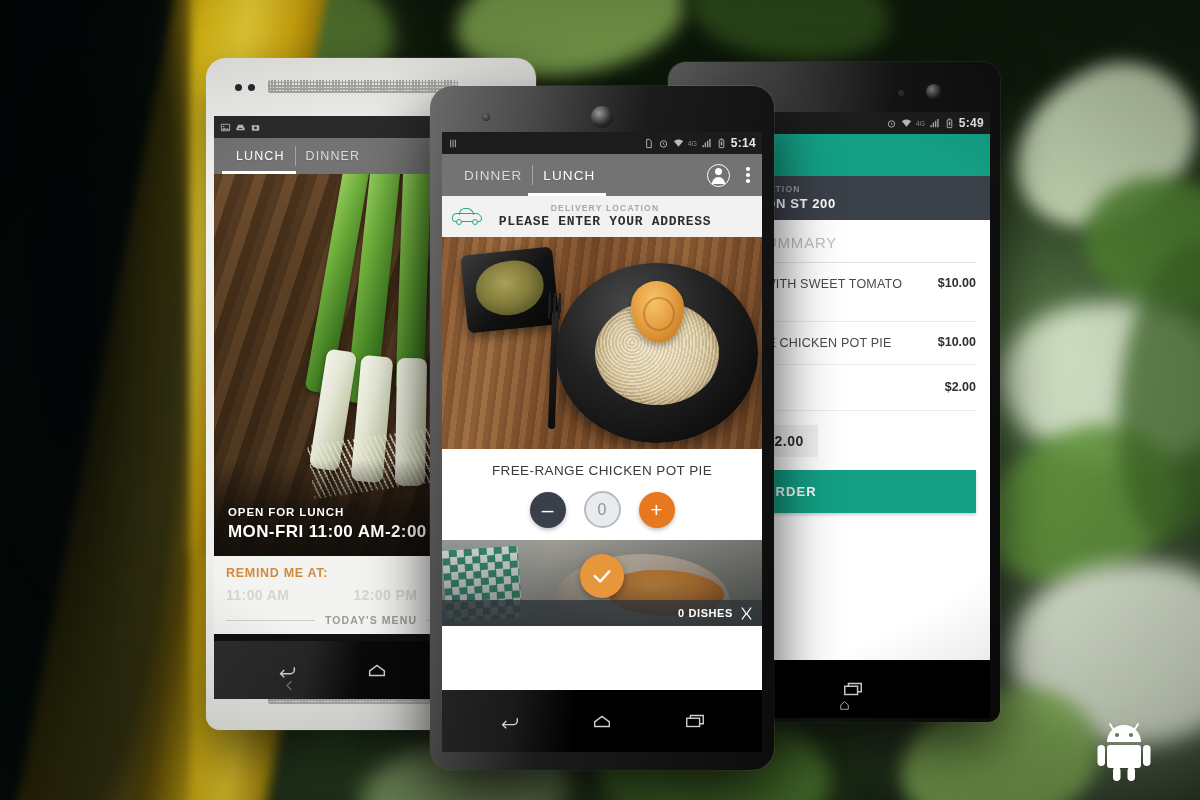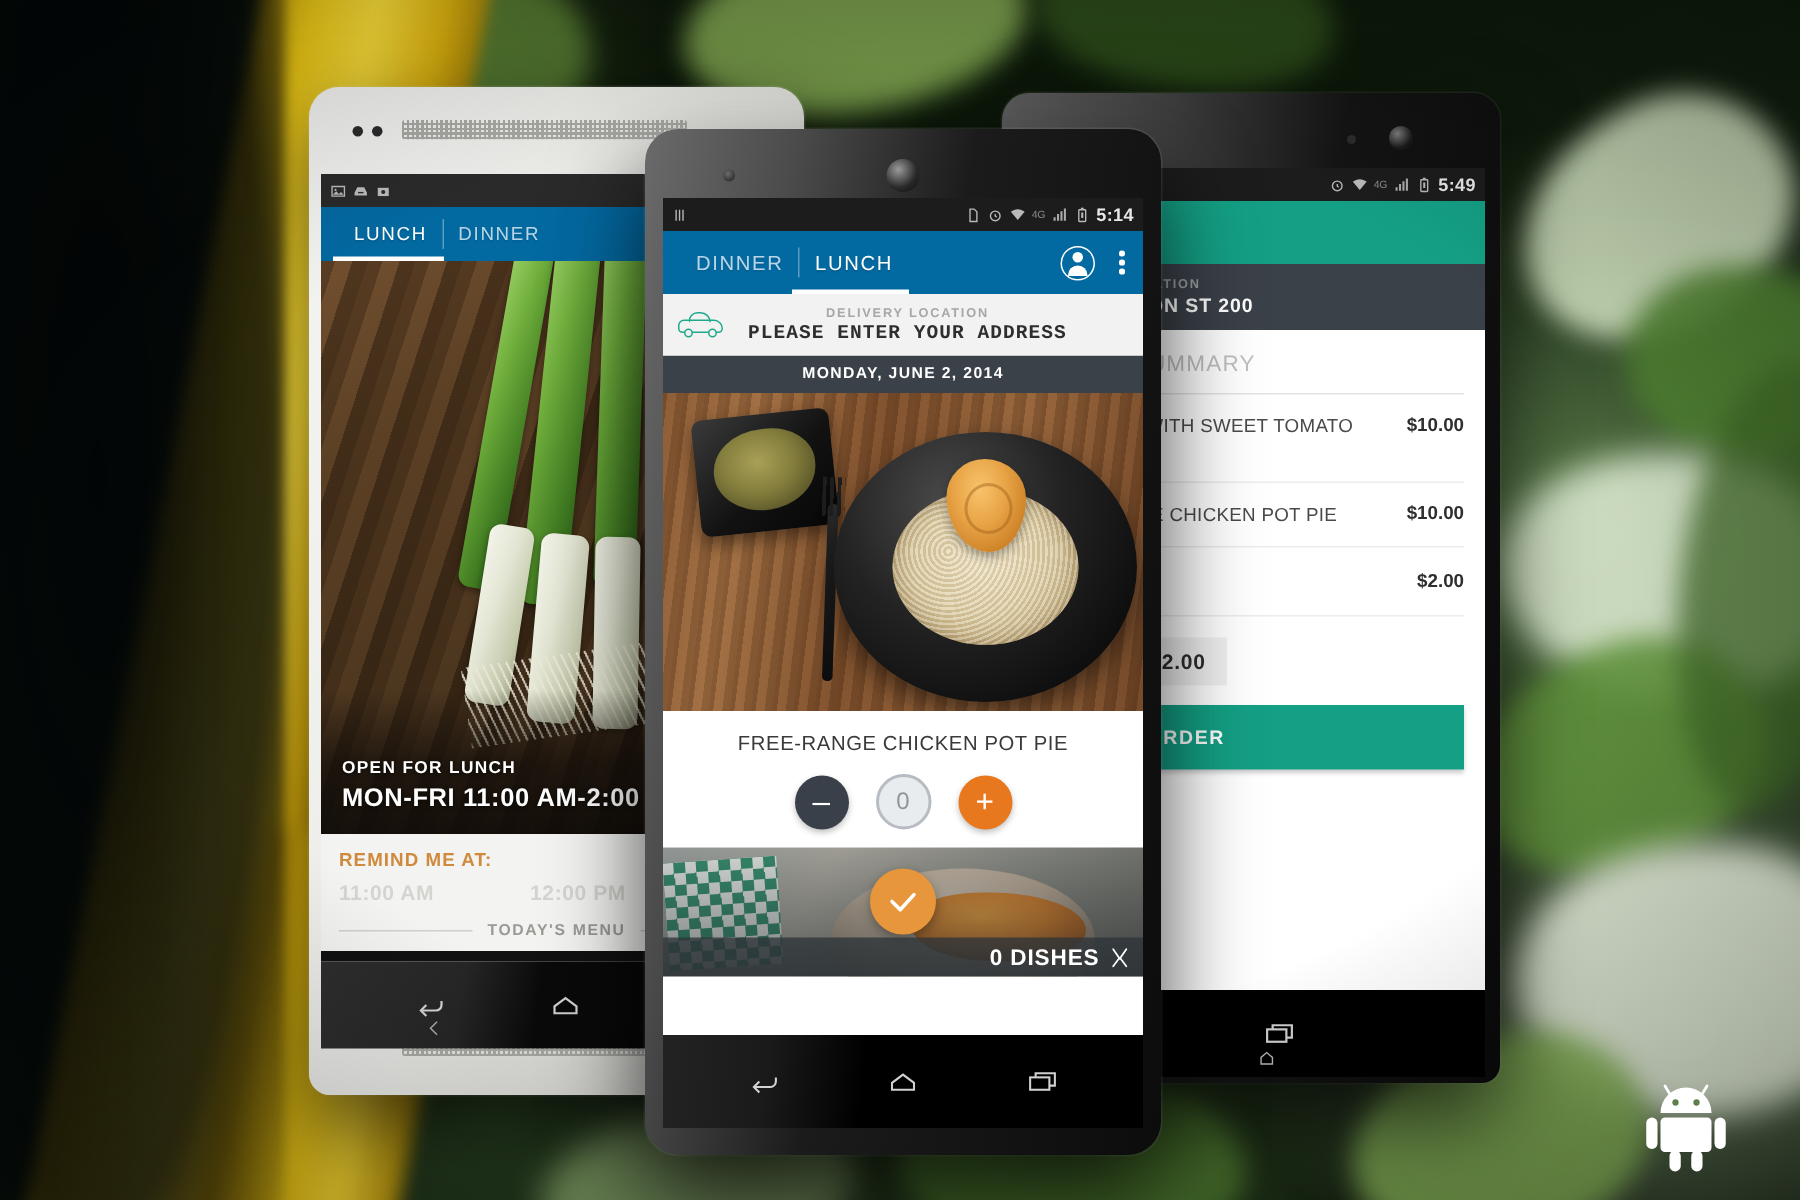--- a/index.html
+++ b/index.html
@@ -165,21 +165,21 @@
   .statusbar.light { background: #2a2a2a; }
   .sb-left { display:flex; align-items:center; gap:4px; }
   .sb-right { margin-left: auto; display:flex; align-items:center; gap:4px; }
   .sb-icon { width: 11px; height: 11px; display:inline-block; opacity:.88; }
   .sb-time { font-size: 12px; font-weight: 700; color:#e8e8e8; letter-spacing:.3px; }
   .sb-4g { font-size: 7px; opacity:.6; letter-spacing:-.2px; }
 
   
   .appbar {
     height: 42px;
-    background: #0369a1;
+    background: #737373;
     display: flex; align-items: center; padding: 16px 12px;
     position: relative;
     text-align: center;
   }
   .tab {
     color: #fff; font-size: 13.5px; font-weight: 500;
     letter-spacing: 1.1px; padding: 0 10px;
     text-shadow: 0 1px 1px rgba(0,0,0,.12);
   }
   .tab.inactive { opacity: .72; }
@@ -340,21 +340,21 @@
     box-shadow: 0 3px 7px rgba(0,0,0,.33);
   }
   .check-fab svg { width: 22px; height: 22px; }
   .teaser .scrim { position:absolute; inset:0; background: linear-gradient(180deg, rgba(30,35,40,.12) 0%, rgba(25,30,35,.42) 70%, rgba(20,24,28,.62) 100%); }
 
   .dishes-bar {
     position:absolute; left:0; right:0; bottom:0; height: 26px;
     background: rgba(46,52,56,.78);
     display:flex; align-items:center; justify-content:flex-end; gap: 6px; padding-right: 8px;
   }
-  .dishes-count { color:#fff; font-size: 15px; font-weight:700; letter-spacing:.6px; }
+  .dishes-count { color:#fff; font-size: 11px; font-weight:700; letter-spacing:.6px; }
   .cutlery { width: 15px; height: 15px; }
 
   
   .lunch-photo {
     position:relative; height: 382px; overflow:hidden;
     background: linear-gradient(150deg,#6f4d2e 0%, #50371f 26%, #3c2a18 58%, #2a1c10 100%);
   }
   .lunch-photo .board {
     position:absolute; inset:0;
     background: repeating-linear-gradient(108deg, rgba(70,48,26,.55) 0 9px, rgba(120,86,50,.28) 9px 20px, rgba(48,32,16,.5) 20px 30px);
@@ -687,21 +687,20 @@
             <div class="car-roof"></div>
           <div class="car-w l"></div>
             <div class="car-w r"></div>
         </div>
         <div class="deliv-text">
           <div class="deliv-label">DELIVERY LOCATION</div>
           <div class="deliv-value">PLEASE ENTER YOUR ADDRESS</div>
         </div>
       </div>
 
-      <div class="datebar">MONDAY, JUNE 2, 2014</div>
 
       <div class="food-photo">
         <div class="wood-grain"></div>
         <div class="sq-dish"></div>
         <div class="fork"></div>
         <div class="plate">
           <div class="rice"></div>
           <div class="pastry"></div>
         </div>
       </div>

